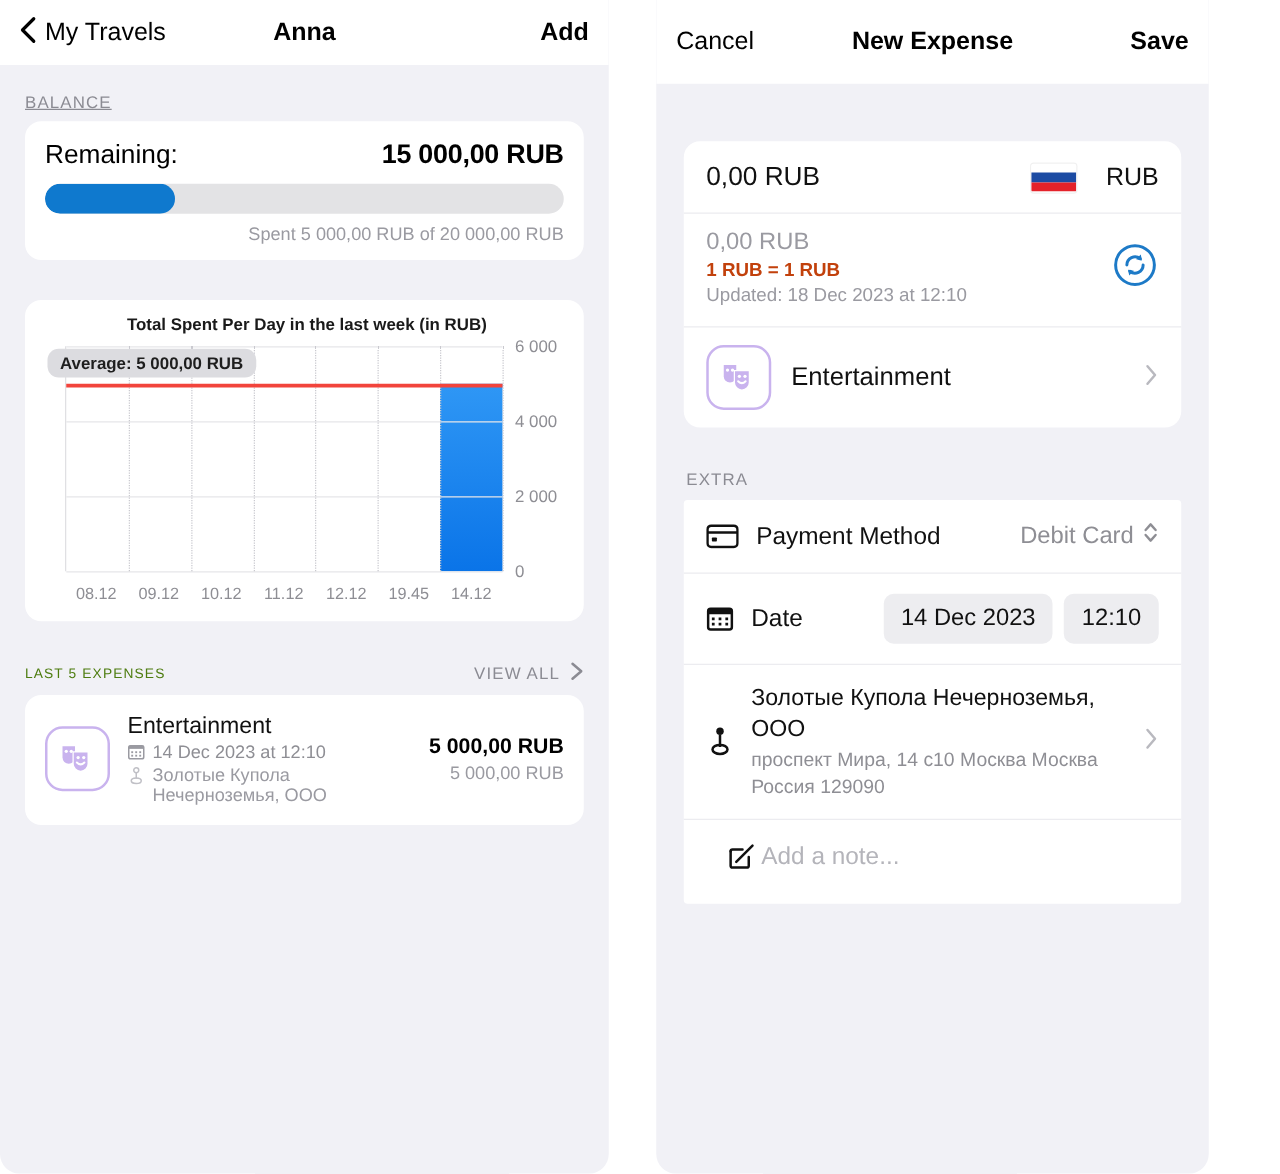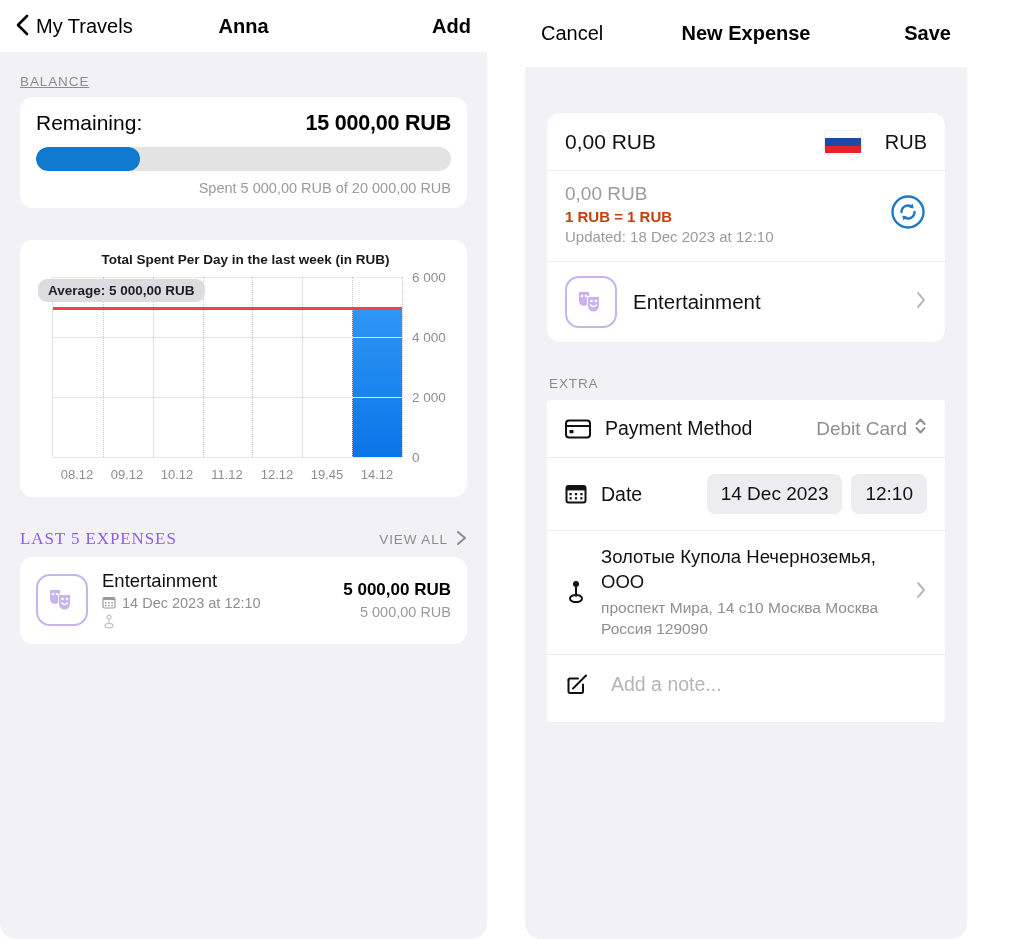--- a/index.html
+++ b/index.html
@@ -111,21 +111,21 @@
     background: #dcdce0; border-radius: 9px;
     padding: 4px 10px; font-size: 13.5px; font-weight: bold; color: #1e1e1e;
     white-space: nowrap; z-index: 3;
   }
 
   
   .exp-head {
     display: flex; align-items: center; justify-content: space-between;
     padding: 0 20px 8px 20px; margin-top: 32px;
   }
-  .exp-head .t { font-size: 17px; letter-spacing: 0.9px; color: #8b5cf6; text-transform: uppercase; font-family: Liberation Serif, serif; }
+  .exp-head .t { font-size: 11px; letter-spacing: 0.9px; color: #4d7c0f; text-transform: uppercase; }
   .exp-head .a { font-size: 13.5px; letter-spacing: 0.9px; color: #8b8b93; text-transform: uppercase; display:flex; align-items:center; gap:8px; }
   .exp-card { padding: 13px 16px 15px; display: flex; align-items: center; gap: 14px; }
   .cat-icon {
     flex: 0 0 auto; width: 52px; height: 52px;
     border: 2px solid #c9b3ee; border-radius: 14px;
     display: flex; align-items: center; justify-content: center;
   }
   .exp-mid { flex: 1 1 auto; min-width: 0; }
   .exp-title { font-size: 18.5px; color: #111; }
   .exp-meta { display: flex; align-items: flex-start; gap: 6px; margin-top: 3px; font-size: 14.5px; color: #9a9aa1; }
@@ -161,21 +161,21 @@
   .ecard { margin: 0 22px; background: #fff; border-radius: 3px; }
   .erow { display: flex; align-items: center; gap: 14px; padding: 16px 18px; }
   .erow .lbl { font-size: 19.5px; color: #111; }
   .erow .val { margin-left: auto; display: flex; align-items: center; gap: 7px; font-size: 19px; color: #8e8e94; }
   .pill { background: #ededf0; border-radius: 8px; padding: 9px 14px; font-size: 19px; color: #111; }
   .date-pills { margin-left: auto; display: flex; gap: 9px; }
   .loc-row { display: flex; align-items: center; gap: 14px; padding: 14px 18px 15px; }
   .loc-mid { flex: 1 1 auto; min-width: 0; }
   .loc-name { font-size: 18.5px; color: #111; line-height: 1.33; }
   .loc-addr { margin-top: 3px; font-size: 15.5px; color: #8e8e94; line-height: 1.36; }
-  .note-row { display: flex; align-items: center; gap: 22px; padding: 17px 18px 26px; }
+  .note-row { display: flex; align-items: center; gap: 4px; padding: 17px 18px 26px; margin-left: 16px; }
   .note-ph { font-size: 19.5px; color: #b4b4ba; }
   .ic { flex: 0 0 auto; display: flex; align-items: center; justify-content: center; }
 </style>
 </head>
 <body>
 
 <div class="stage">
 
   <div class="panel" id="panel-left">
 
@@ -301,20 +301,21 @@
             <span>14 Dec 2023 at 12:10</span>
           </div>
           <div class="exp-meta">
             <span class="ic">
               <svg width="14" height="15" viewBox="0 0 14 15">
                   <circle cx="7" cy="3.2" r="2" fill="none" stroke="#c0c0c6" stroke-width="1.2"></circle>
                   <line x1="7" y1="5.2" x2="7" y2="10" stroke="#c0c0c6" stroke-width="1.2"></line>
                   <ellipse cx="7" cy="11.6" rx="4" ry="2.2" fill="none" stroke="#c0c0c6" stroke-width="1.2"></ellipse>
                 </svg>
             </span>
+            <span><span>Золотые Купола</span><br><span>Нечерноземья, ООО</span></span>
           </div>
         </div>
         <div class="exp-right">
           <div class="exp-amt">5 000,00 RUB</div>
           <div class="exp-amt2">5 000,00 RUB</div>
         </div>
       </div>
 
     </div>
   </div>

